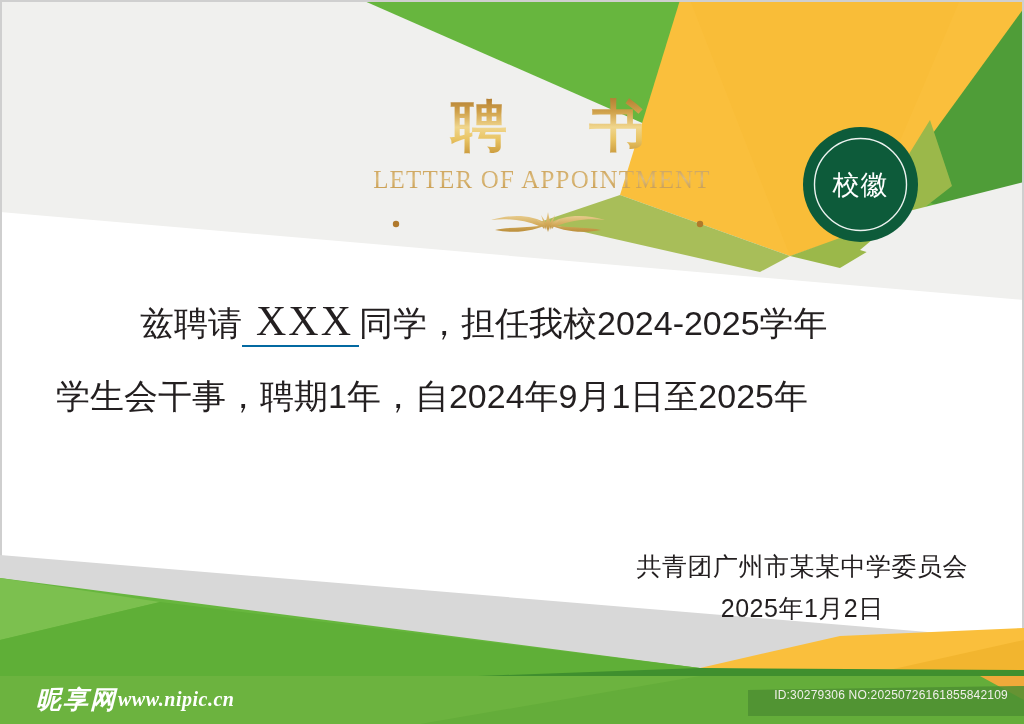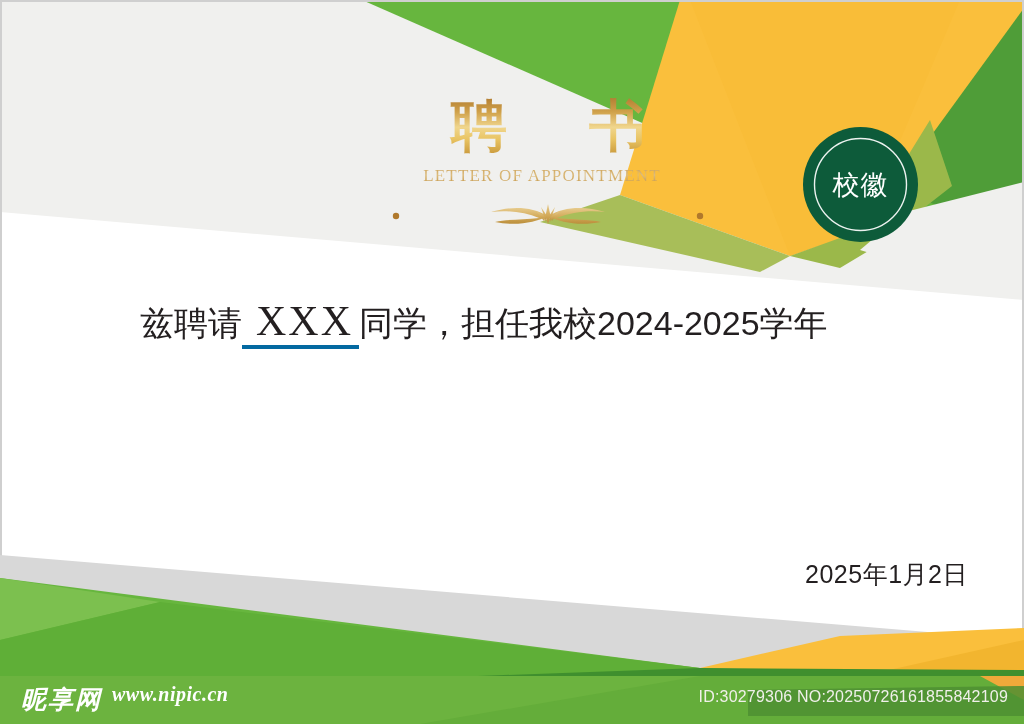--- a/index.html
+++ b/index.html
@@ -48,21 +48,21 @@
     padding: 0 0 0 72px;
     background: linear-gradient(180deg, #b07b31 0%, #cfa049 26%, #f0d68d 52%, #e9c463 72%, #c79639 100%);
     -webkit-background-clip: text;
     background-clip: text;
     color: transparent;
     -webkit-text-fill-color: transparent;
   }
 
   #title-en {
     font-family: "Liberation Serif", "DejaVu Serif", serif;
-    font-size: 17px;
+    font-size: 25px;
     font-weight: normal;
     letter-spacing: 1.2px;
     margin: 10px 12px 0 0;
     padding: 0 0 0 72px;
     color: #c9a35e;
     background: linear-gradient(180deg, #c79a4e 0%, #dcbc7e 45%, #c08f3c 100%);
     -webkit-background-clip: text;
     background-clip: text;
     -webkit-text-fill-color: transparent;
   }
@@ -109,21 +109,21 @@
     font-family: "Liberation Sans", "DejaVu Sans", sans-serif;
   }
   .body-line {
     white-space: nowrap;
   }
   #line-1 { padding-left: 84px; }
   .blank-name {
     font-family: "Liberation Serif", "DejaVu Serif", serif;
     font-size: 42px;
     font-weight: normal;
-    border-bottom: 4px solid #0369a1;
+    border-bottom: 2px solid #0369a1;
     padding: 0 6px 0 14px;
     letter-spacing: 2px;
     display: inline-block;
     line-height: 48px;
   }
 
   
   #signature {
     position: absolute;
     right: 56px;
@@ -141,25 +141,25 @@
   #footer {
     position: absolute;
     left: 0;
     top: 676px;
     width: 1024px;
     height: 48px;
     overflow: hidden;
   }
   #footer-brand {
     position: absolute;
-    left: 21px;
+    left: 36px;
     top: 7px;
     display: flex;
-    align-items: flex-start;
-    gap: 10px;
+    align-items: center;
+    gap: 1px;
   }
   #brand-cn {
     color: #ffffff;
     font-size: 25px;
     font-weight: bold;
     font-style: italic;
     letter-spacing: 2px;
     font-family: "DejaVu Sans", sans-serif;
   }
   #brand-url {
@@ -168,21 +168,21 @@
     font-style: italic;
     font-weight: bold;
     letter-spacing: 0.5px;
     font-family: "Liberation Serif", "DejaVu Serif", serif;
   }
   #footer-id {
     position: absolute;
     right: 16px;
     top: 12px;
     color: #f0f0ea;
-    font-size: 16px;
+    font-size: 12px;
     letter-spacing: 0.2px;
     font-family: "Liberation Sans", "DejaVu Sans", sans-serif;
     white-space: nowrap;
   }
 </style>
 </head>
 <body>
 
 <div id="page">
 
@@ -280,23 +280,25 @@
       <circle cx="61.5" cy="61.5" r="57.5" fill="#0d5b3a"></circle>
       <circle cx="61.5" cy="61.5" r="46" fill="none" stroke="#ffffff" stroke-width="1.4" opacity="0.92"></circle>
     </svg>
     <div id="seal-label">校徽</div>
   </div>
 
   <div id="body-text">
     <div class="body-line" id="line-1">
       <span>兹聘请</span><span class="blank-name">XXX</span><span>同学，担任我校2024-2025学年</span>
     </div>
+    <div class="body-line">学生会干事，聘期1年，自2024年9月1日至2025年</div>
   </div>
 
   <div id="signature">
+    <div id="sign-org">共青团广州市某某中学委员会</div>
     <div id="sign-date">2025年1月2日</div>
   </div>
 
   <div id="footer">
     <div id="footer-brand">
       <span id="brand-cn">昵享网</span>
       <span id="brand-url">www.nipic.cn</span>
     </div>
     <div id="footer-id">ID:30279306 NO:20250726161855842109</div>
   </div>

